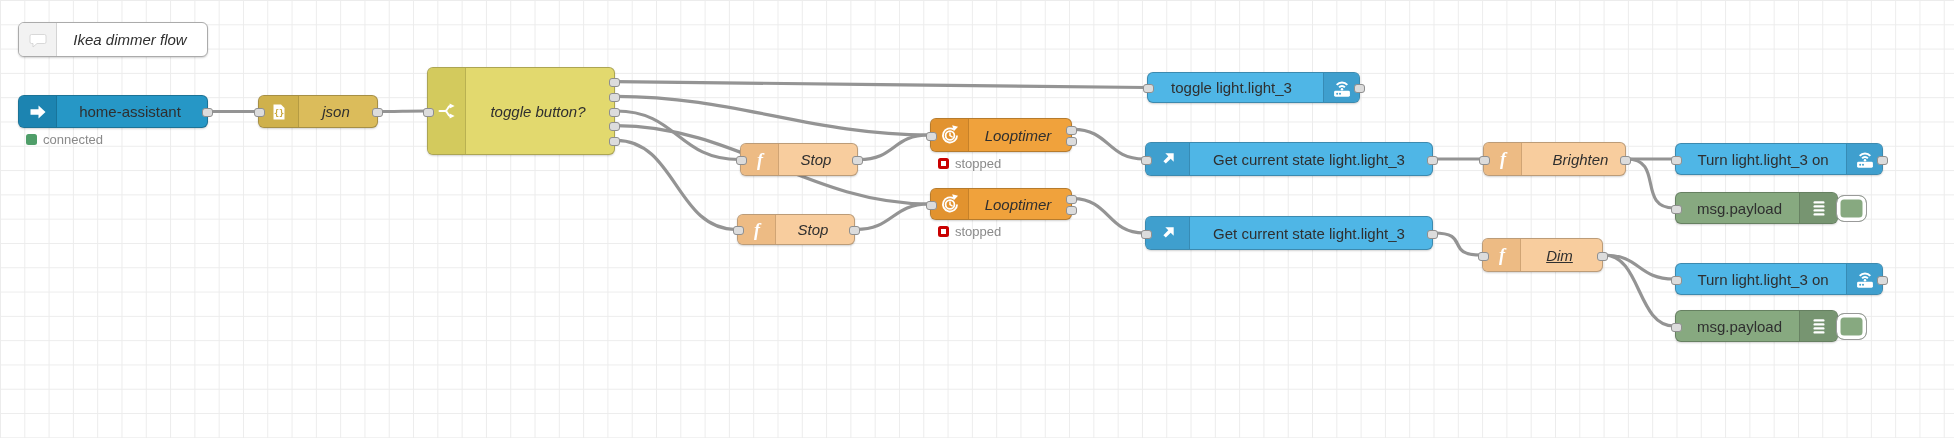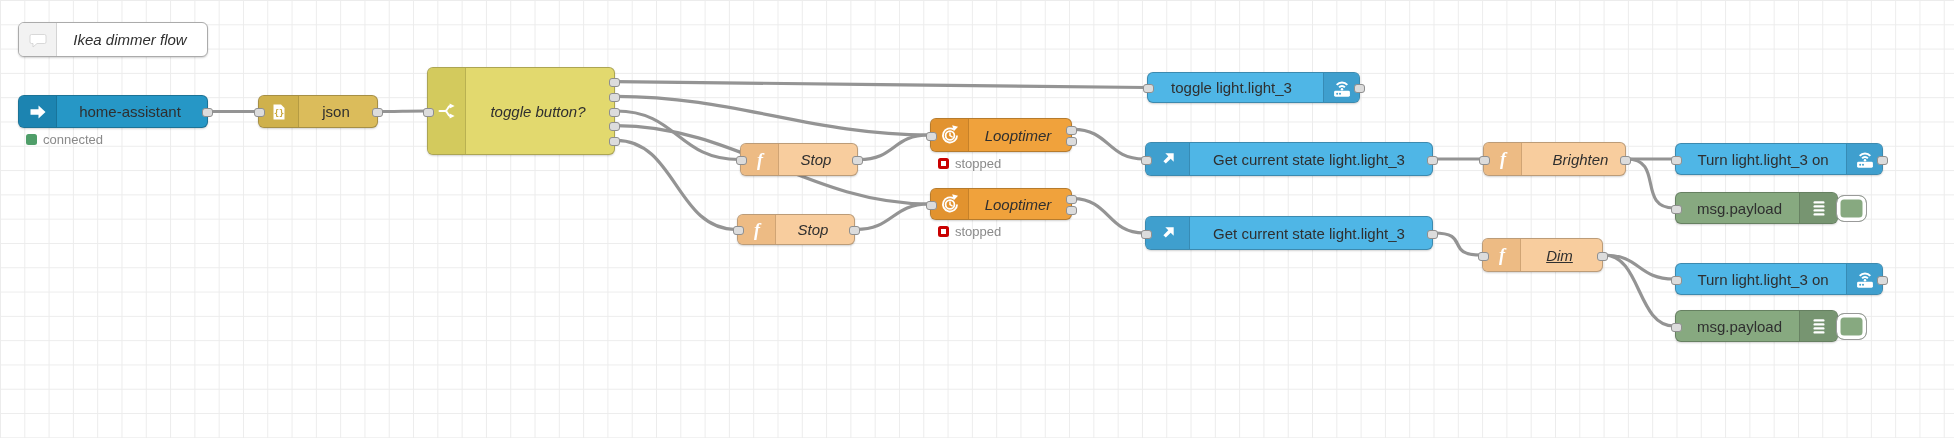--- a/index.html
+++ b/index.html
@@ -100,21 +100,21 @@
       <div class="shape square-fill"></div>
       <span>connected</span>
     </div>
     <div class="node" style="left: 258px; top: 95px; width: 120px; height: 33px; background: rgb(219, 188, 91);">
       <div class="icon-region left" style="width: 40px; background: rgb(207, 177, 76);">
         <svg width="20" height="20" viewBox="0 0 20 20">
           <path d="M4.5 2.5 h7.5 l3.5 3.5 v11.5 h-11 z" fill="#fff"></path>
           <text x="10" y="13.5" font-size="8.5" font-weight="bold" fill="#c9a83c" text-anchor="middle" font-family="DejaVu Sans Mono, monospace">{}</text>
         </svg>
       </div>
-      <span class="label" style="left: 40px; right: 4px;">json</span>
+      <span class="label" style="left: 40px; right: 4px; font-style: italic;">json</span>
       <div class="port" style="left: -5.5px; top: 12px;"></div>
       <div class="port" style="right: -5.5px; top: 12px;"></div>
     </div>
     <div class="node" style="left: 427px; top: 67px; width: 188px; height: 88px; background: rgb(226, 217, 110);">
       <div class="icon-region left" style="width: 38px; background: rgb(211, 202, 93);">
         <svg width="20" height="20" viewBox="0 0 20 20">
           <g stroke="#fff" stroke-width="2" fill="none" stroke-linecap="round">
             <path d="M2.5 10 H8"></path>
             <path d="M8 10 C11 10 10.5 5.4 13 5.1"></path>
             <path d="M8 10 C11 10 10.5 14.6 13 14.9"></path>

